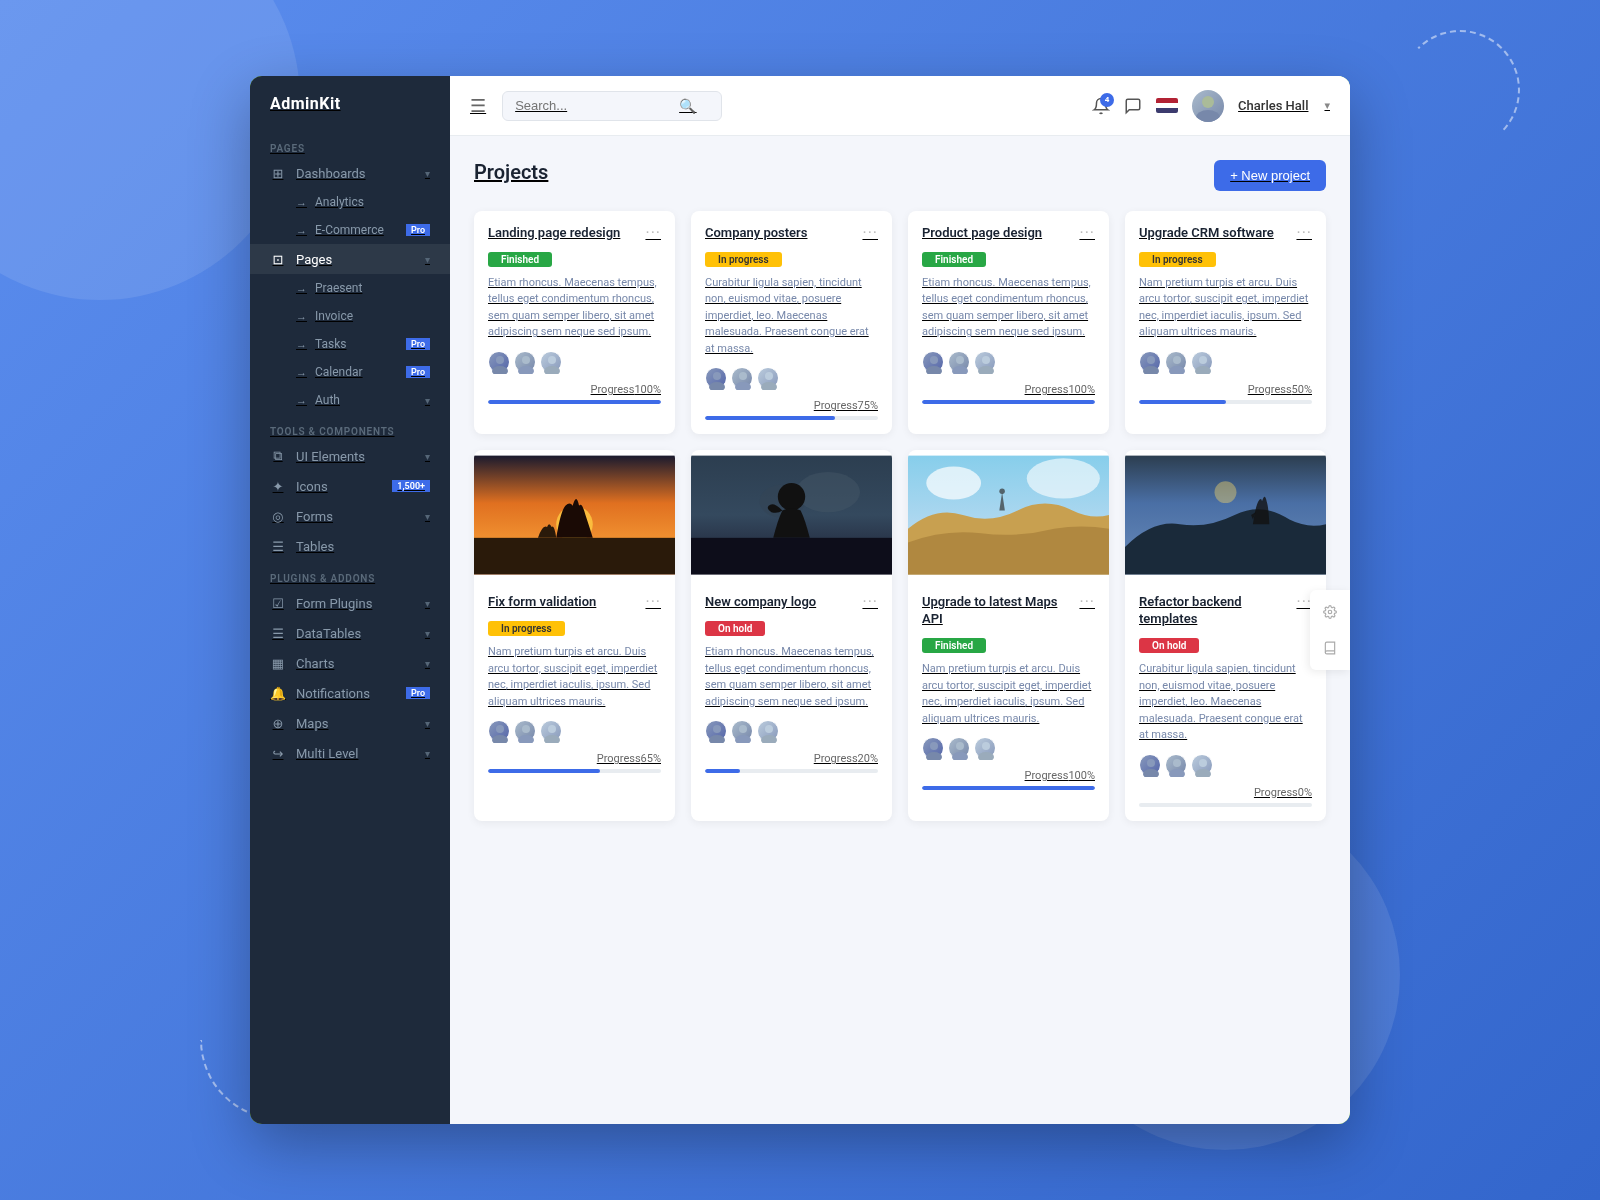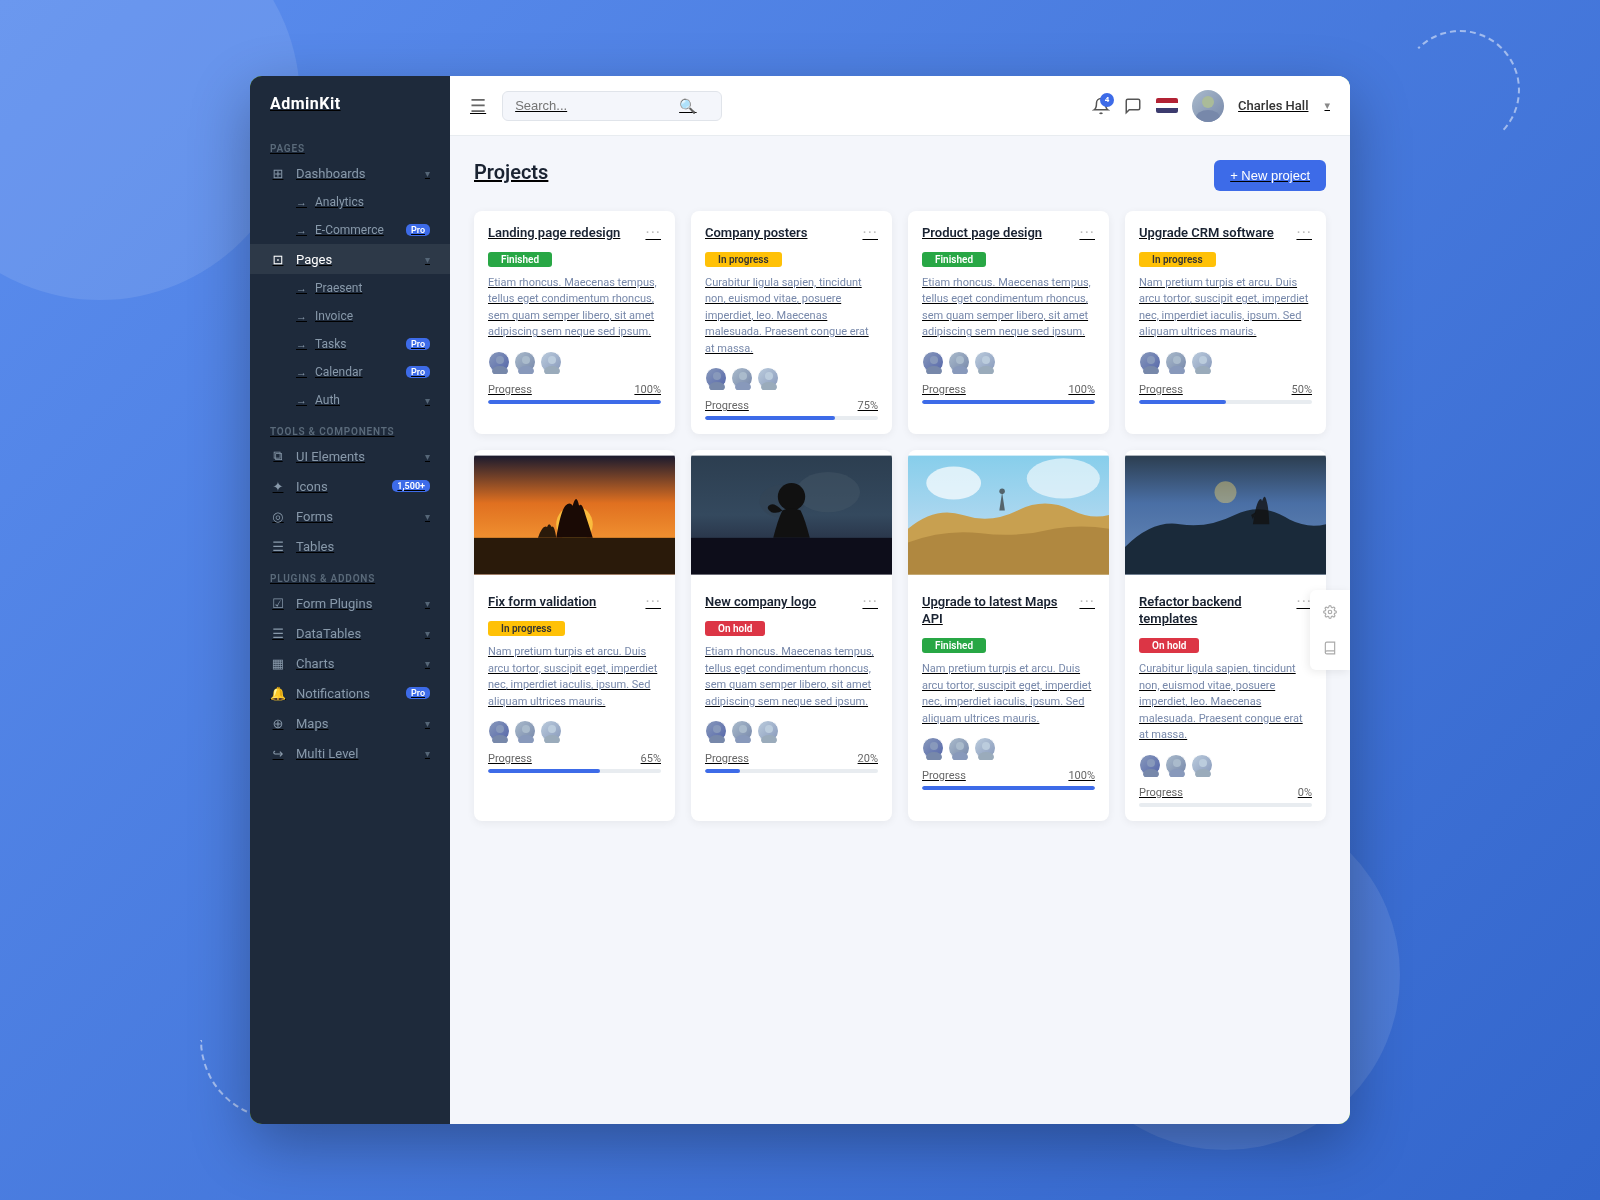--- a/index.html
+++ b/index.html
@@ -102,21 +102,21 @@
       display: flex; align-items: center; justify-content: center;
       font-size: 13px;
       flex-shrink: 0;
     }
     .sidebar-item .badge {
       margin-left: auto;
       background: #3d6be8;
       color: #fff;
       font-size: 9px;
       padding: 1px 5px;
-      border-radius: 5px;
+      border-radius: 0;
       font-weight: 600;
     }
     .sidebar-item .badge.pro { background: #3d6be8; }
     .sidebar-item .chevron {
       margin-left: auto;
       font-size: 10px;
       color: #556677;
     }
     .sidebar-item.sub {
       padding-left: 46px;
@@ -305,21 +305,21 @@
       width: 22px; height: 22px;
       border-radius: 50%;
       border: 1.5px solid #fff;
     }
     .mini-avatar-1 { background: linear-gradient(135deg, #8899bb, #5566aa); }
     .mini-avatar-2 { background: linear-gradient(135deg, #aabbcc, #7788aa); }
     .mini-avatar-3 { background: linear-gradient(135deg, #bbccdd, #8899bb); }
     .progress-section {}
     .progress-label {
       display: flex;
-      justify-content: space-between;
+      justify-content: flex-end;
       font-size: 11px;
       color: #666;
       margin-bottom: 4px;
     }
     .progress-bar-track {
       height: 4px;
       background: #e8ecf0;
       border-radius: 2px;
       overflow: hidden;
     }

